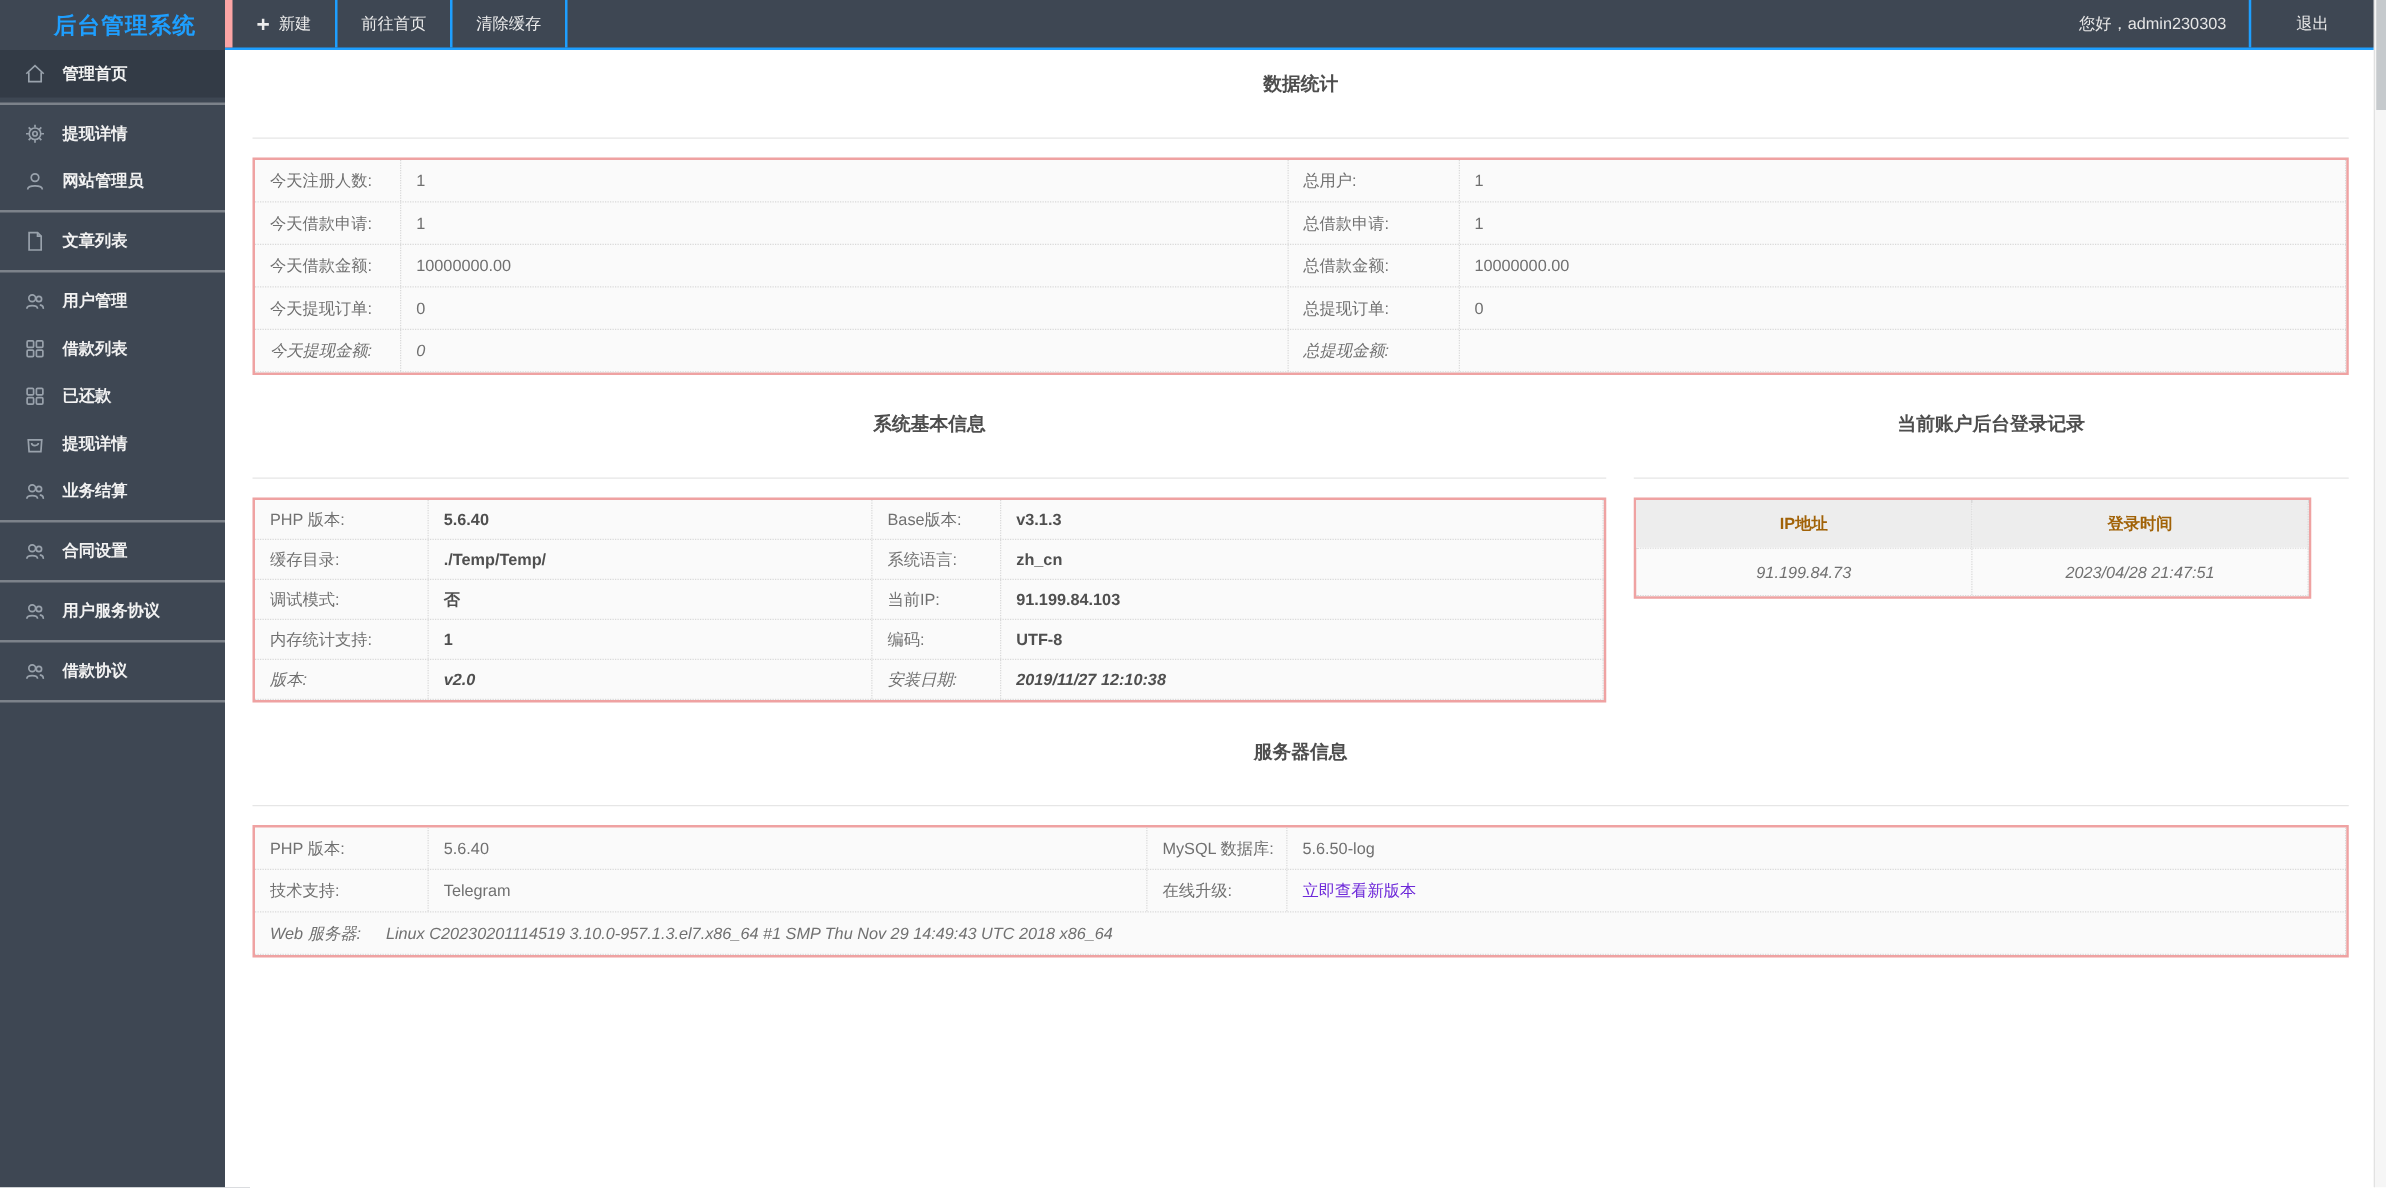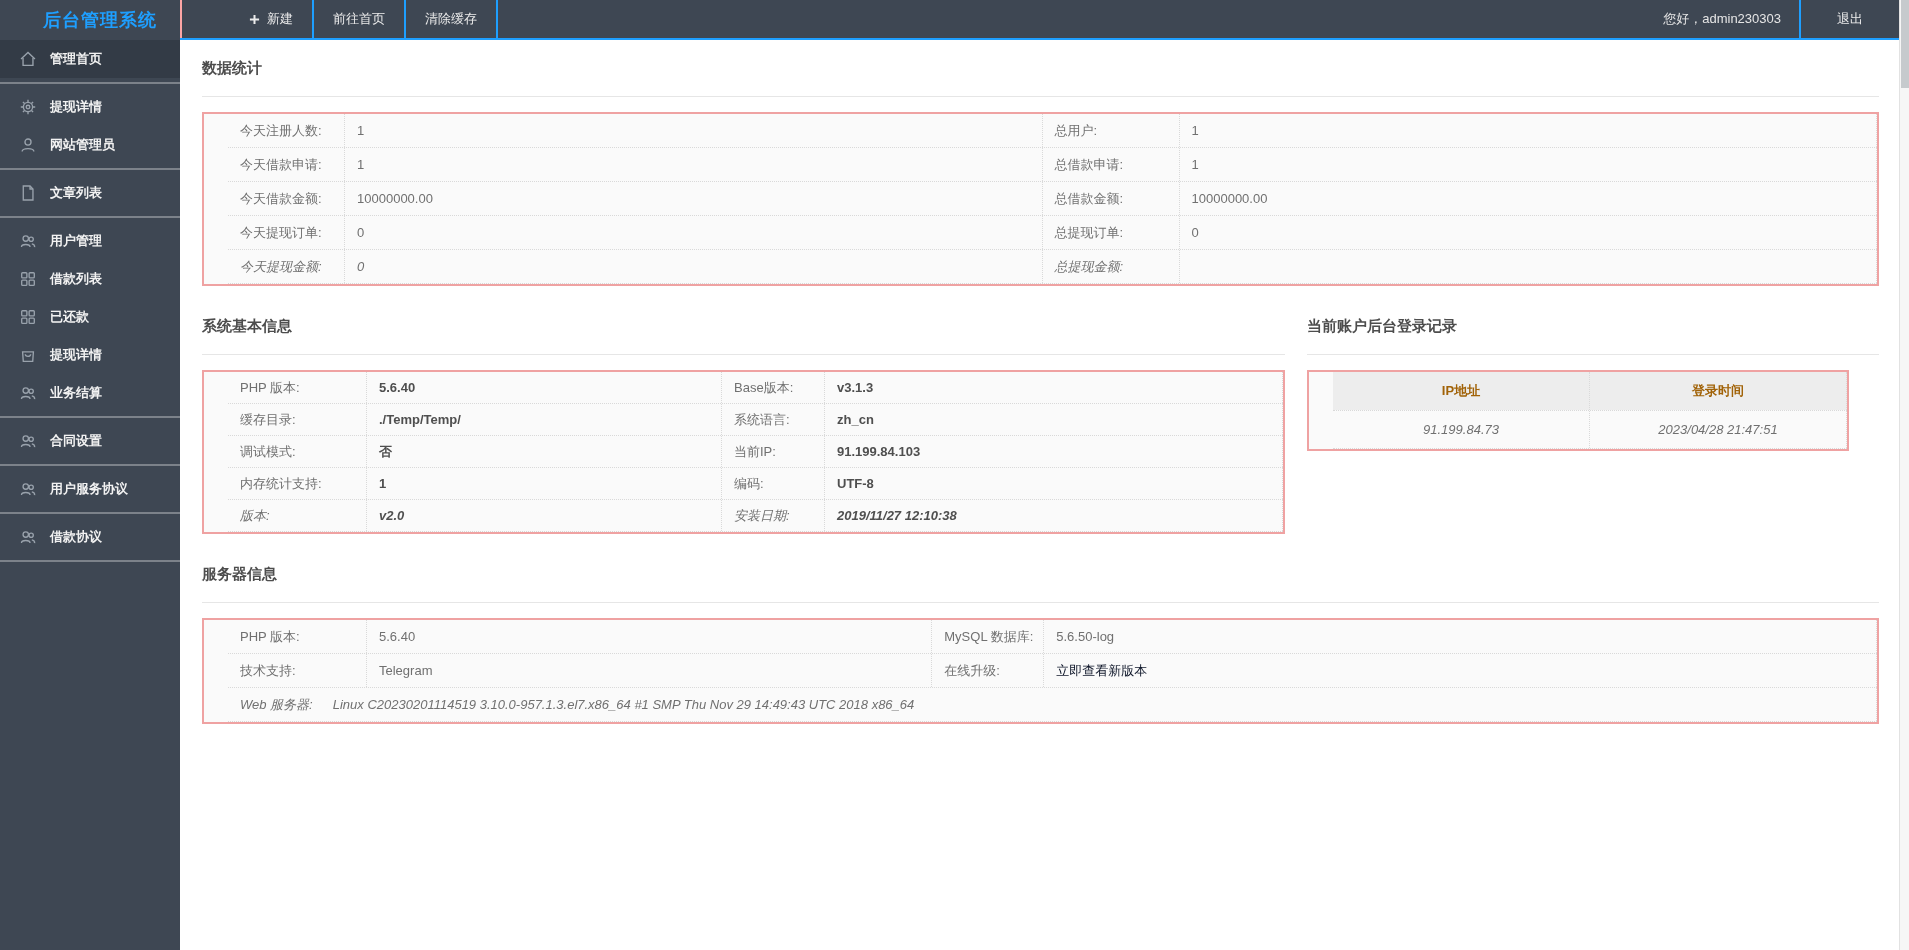--- a/index.html
+++ b/index.html
@@ -6,21 +6,21 @@
   html,body { width:1909px; height:950px; overflow:hidden; background:#fff;
     font-family:"Liberation Sans","DejaVu Sans",sans-serif; }
   .app { position:relative; width:1909px; height:950px; }
 
   
   .topbar { position:absolute; left:0; top:0; right:0; height:40px; background:#3E4753; z-index:5; }
   .logo { position:absolute; left:0; top:0; width:200px; height:40px; line-height:40px;
     text-align:center; color:#1E9FFF; font-size:18px; font-weight:bold; letter-spacing:1px; }
   .topnav-wrap { position:absolute; left:180px; right:0; top:0; height:40px;
     border-bottom:2px solid #1E9FFF; display:flex; align-items:stretch; }
-  .topnav { display:flex; border-left:2px solid #fca5a5;padding-left:48px; }
+  .topnav { display:flex; border-left:6px solid #fca5a5; }
   .topnav a { display:flex; align-items:center; gap:7px; padding:0 19px; color:#ECECEC;
     font-size:13px; text-decoration:none; border-right:2px solid #1E9FFF; cursor:pointer; }
   .top-right { margin-left:auto; display:flex; align-items:stretch; margin-right:10px; }
   .greet { display:flex; align-items:center; color:#E6E6E6; font-size:13px; padding-right:18px; }
   .logout { display:flex; align-items:center; color:#ECECEC; font-size:13px; padding:0 36px;
     border-left:2px solid #1E9FFF; text-decoration:none; cursor:pointer; }
   .plus-ico svg { display:block; }
 
   
   .sidebar { position:absolute; left:0; top:40px; bottom:0; width:200px; background:#3E4753; }
@@ -28,26 +28,26 @@
     cursor:pointer; }
   .side-item.active { background:#333B46; }
   .side-item .ico { width:18px; height:18px; color:#99A2AC; flex:0 0 18px; }
   .side-item .ico svg { width:18px; height:18px; display:block; }
   .side-item .lab { color:#F2F2F2; font-size:13px; font-weight:bold; }
   .side-div { height:2px; background:rgba(255,255,255,.32); margin:4px 0; }
 
   
   .main { position:absolute; left:180px; top:40px; right:10px; bottom:0; background:#fff;
     padding:18px 20px 0 22px; }
-  .sec-title { font-size:15px; color:#4D4D4D; line-height:20px; padding-bottom:18px;
-    border-bottom:1px solid #E6E6E6; }
+  .sec-title { font-size:15px; color:#4D4D4D; line-height:20px; padding-bottom:32px;
+    border-bottom:1px solid #E6E6E6;text-align:center; }
   .sec { margin-top:0; }
   .sec + .sec-row, .sec-row + .sec { margin-top:30px; }
   .tbl { border:2px solid #EFA2A2; margin-top:15px; background:#FAFAFA; }
-  .trow { display:grid; border-bottom:1px dotted #D9D9D9;margin-left:24px; }
+  .trow { display:grid; border-bottom:1px dotted #D9D9D9; }
   .trow:last-child { border-bottom:1px dotted #D9D9D9;font-style:italic; }
   .cell { font-size:13px; color:#707070; padding:0 12px; border-right:1px dotted #D9D9D9;
     white-space:nowrap; overflow:hidden; display:flex; align-items:center; }
 
   .stats-tbl .trow { grid-template-columns:117px 1fr 137px 1fr; }
   .stats-tbl .cell { height:33px; }
 
   .sec-row { display:flex; }
   .col-left { width:1083px; flex:0 0 1083px; }
   .col-right { flex:1; margin-left:22px; }
@@ -58,21 +58,21 @@
   .login-tbl { width:542px; }
   .login-tbl .trow { grid-template-columns:1fr 1fr; }
   .login-tbl .th { height:38px; background:#EDEDED; font-weight:bold; color:#a16207;
     justify-content:center; }
   .login-tbl .td { height:37px; justify-content:center; }
 
   .srv-tbl .trow { grid-template-columns:139px 577fr 112px 850fr; }
   .srv-tbl .cell { height:33px; }
   .srv-tbl .wide { grid-template-columns:1fr; }
   .srv-foot { gap:20px;text-align:center; }
-  .srv-foot a, .cell a { color:#0f172a; text-decoration:none; cursor:pointer; }
+  .srv-foot a, .cell a { color:#6d28d9; text-decoration:none; cursor:pointer; }
 
   
   .scrollbar { position:absolute; right:0; top:0; bottom:0; width:10px; background:#F6F6F6;
     border-left:1px solid #E2E2E2; z-index:9; }
   .scroll-thumb { position:absolute; left:1px; top:0; width:8px; height:88px; background:#C6CACD; }
 
   .hidden-defs { position:absolute; width:0; height:0; overflow:hidden; }
 </style>
 </head>
 <body>

